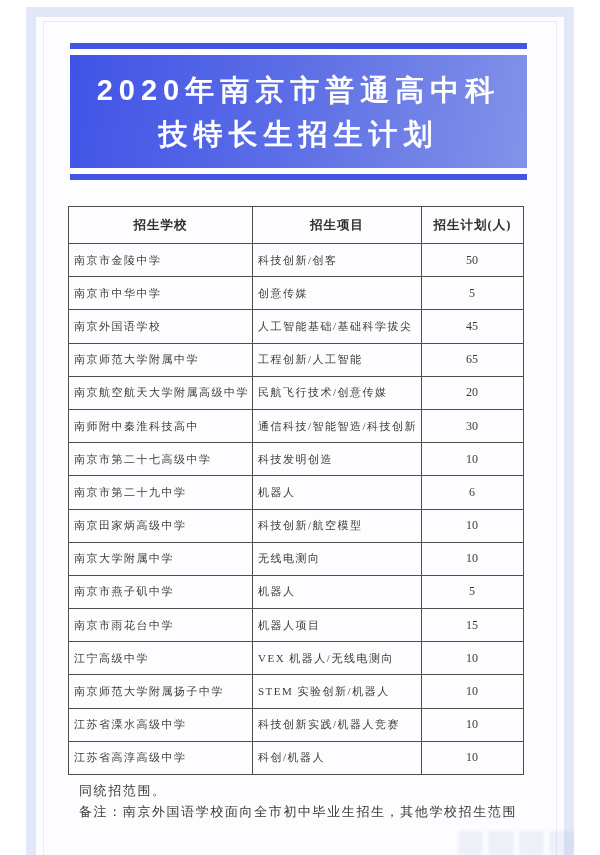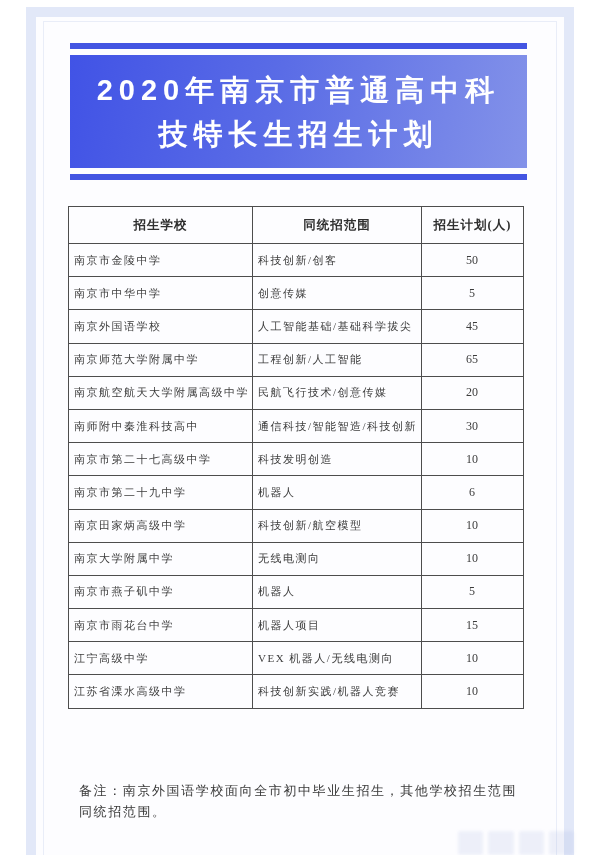--- a/index.html
+++ b/index.html
@@ -140,21 +140,21 @@
 
   <table class="plan">
     <colgroup>
       <col class="c1">
         <col class="c2">
         <col class="c3">
     </colgroup>
     <thead>
       <tr>
         <th>招生学校</th>
-        <th>同统招范围</th>
+        <th>招生项目</th>
         <th>招生计划(人)</th>
       </tr>
     </thead>
     <tbody>
         <tr>
           <td>南京市金陵中学</td>
           <td>科技创新/创客</td>
           <td class="num">50</td>
         </tr>
         <tr>
@@ -211,30 +211,40 @@
           <td>南京市雨花台中学</td>
           <td>机器人项目</td>
           <td class="num">15</td>
         </tr>
         <tr>
           <td>江宁高级中学</td>
           <td>VEX 机器人/无线电测向</td>
           <td class="num">10</td>
         </tr>
         <tr>
+          <td>南京师范大学附属扬子中学</td>
+          <td>STEM 实验创新/机器人</td>
+          <td class="num">10</td>
+        </tr>
+        <tr>
           <td>江苏省溧水高级中学</td>
           <td>科技创新实践/机器人竞赛</td>
           <td class="num">10</td>
         </tr>
+        <tr>
+          <td>江苏省高淳高级中学</td>
+          <td>科创/机器人</td>
+          <td class="num">10</td>
+        </tr>
       </tbody>
   </table>
 
   <div class="note">
+    <div>同统招范围。</div>
     <div>备注：南京外国语学校面向全市初中毕业生招生，其他学校招生范围</div>
-    <div>同统招范围。</div>
   </div>
 
   <div class="watermark">
     <span></span>
     <span></span>
     <span></span>
     <span></span>
   </div>
 
 </div>

